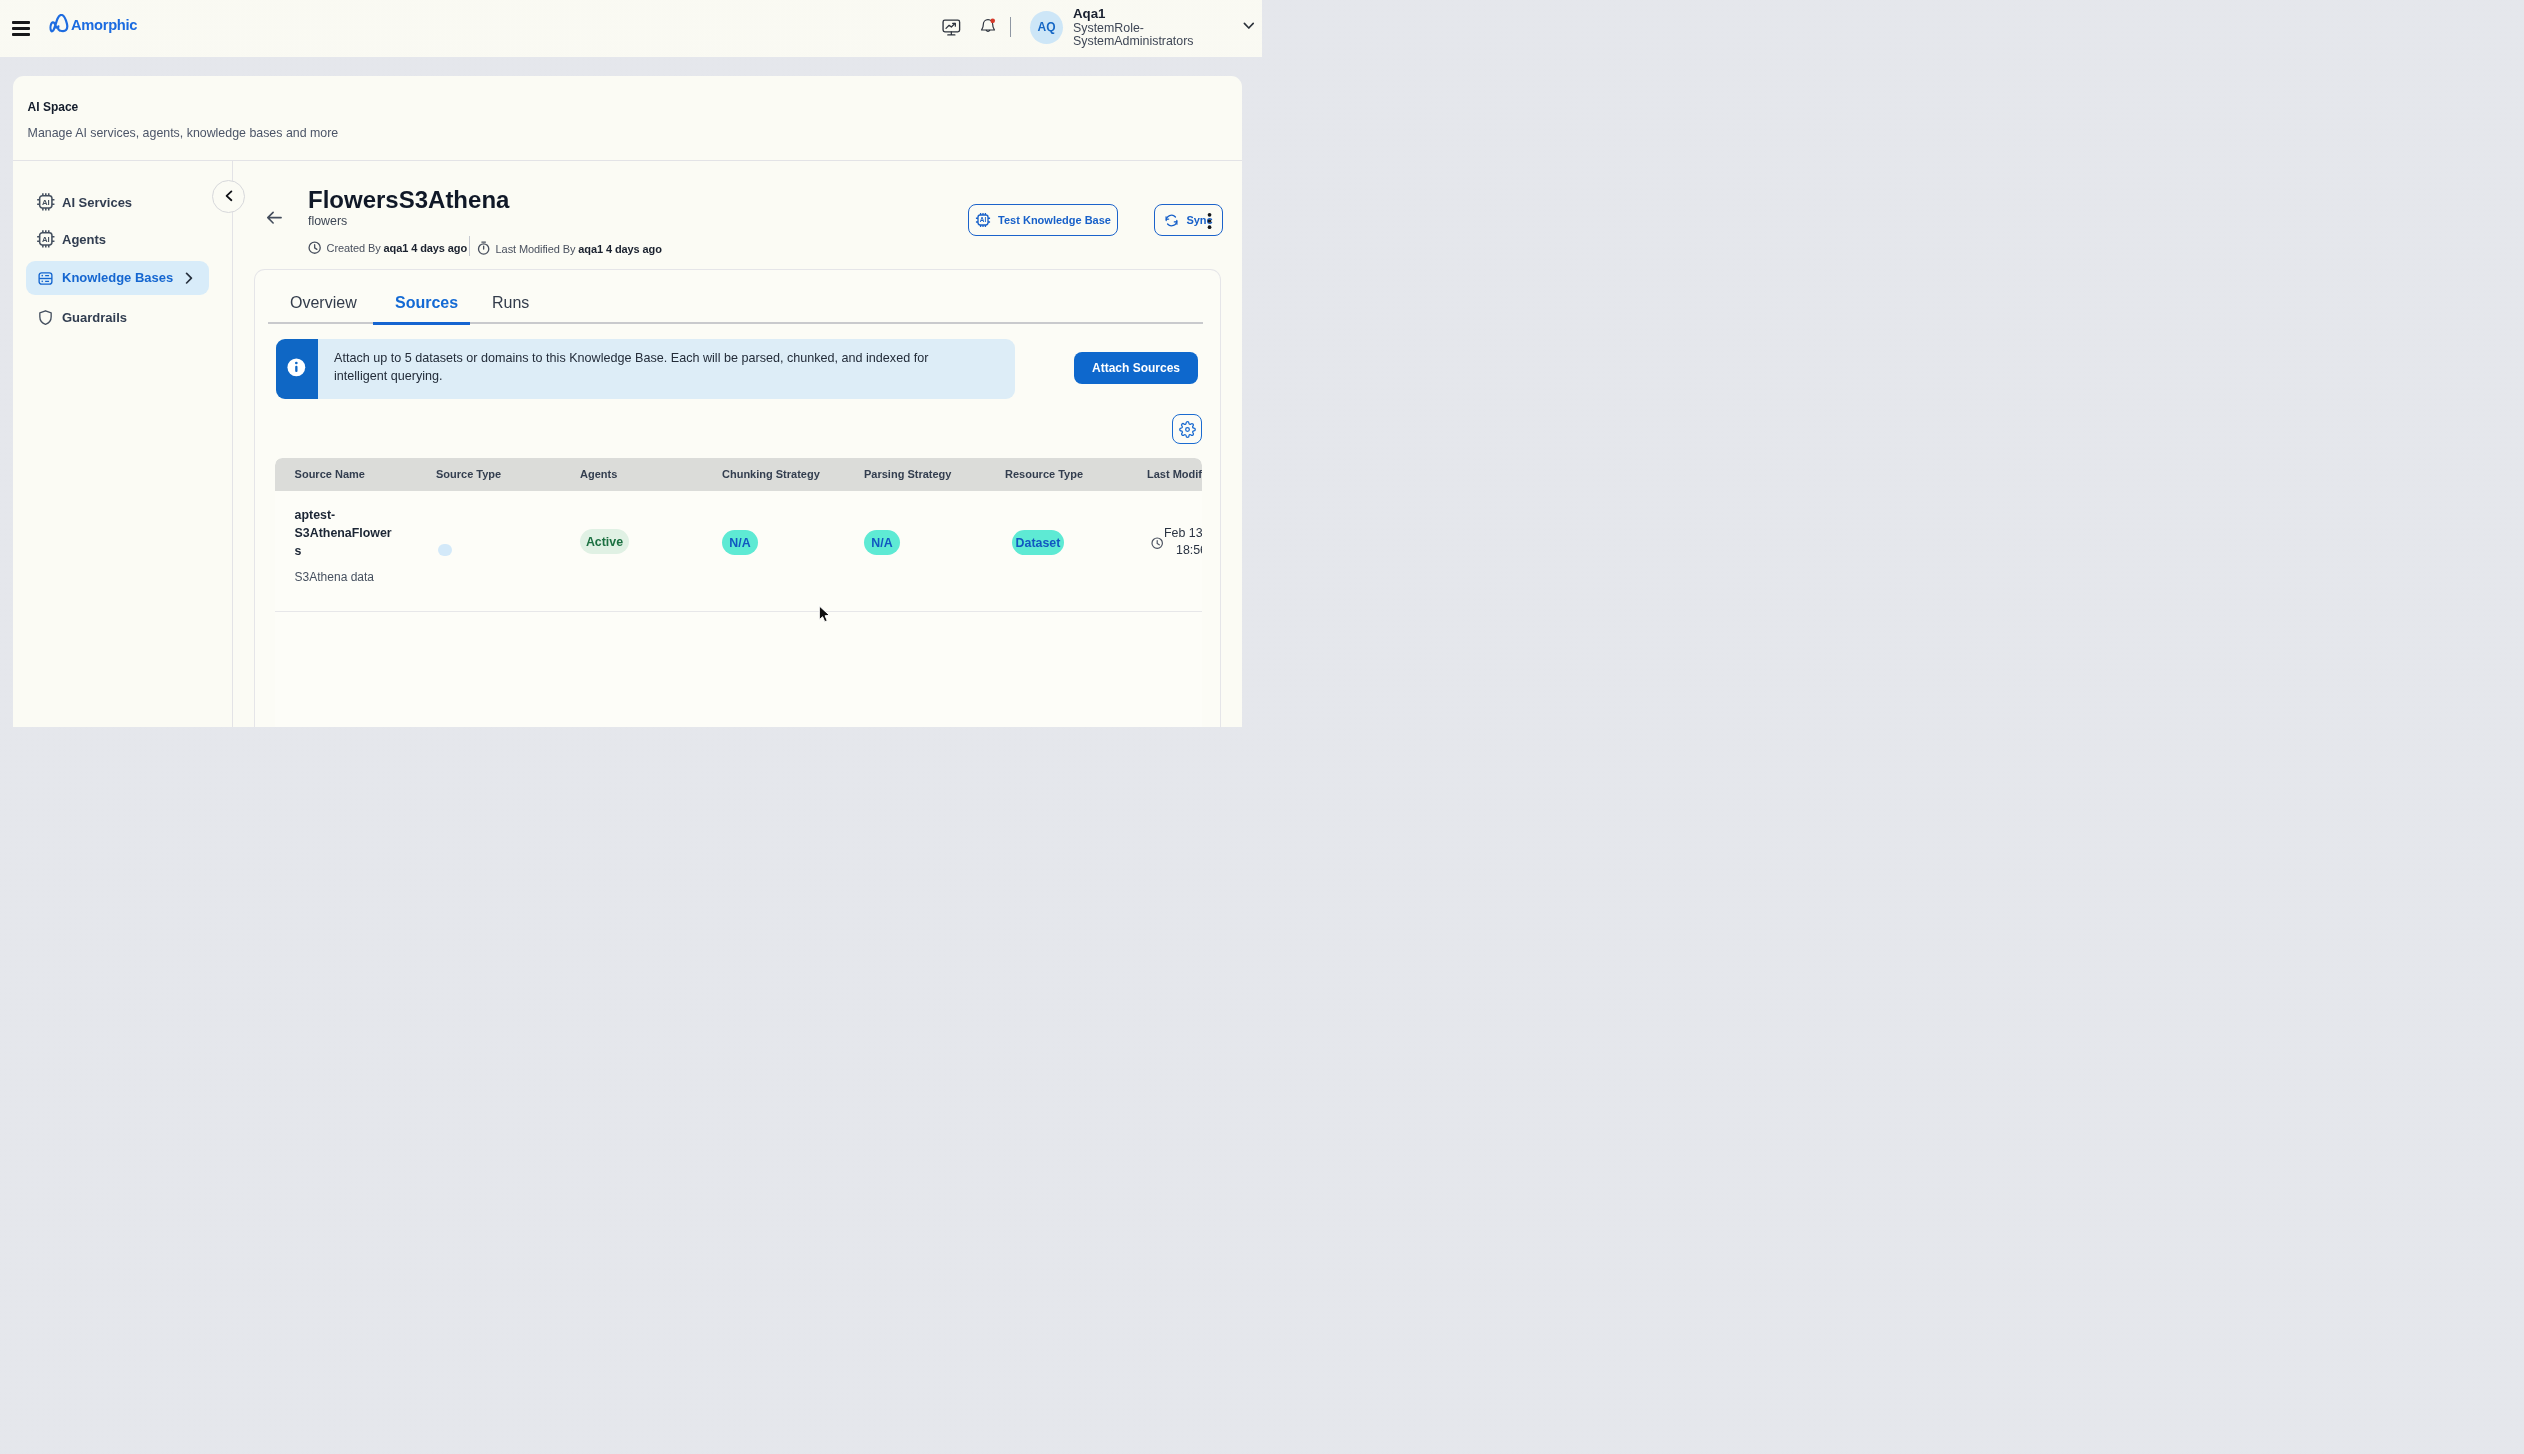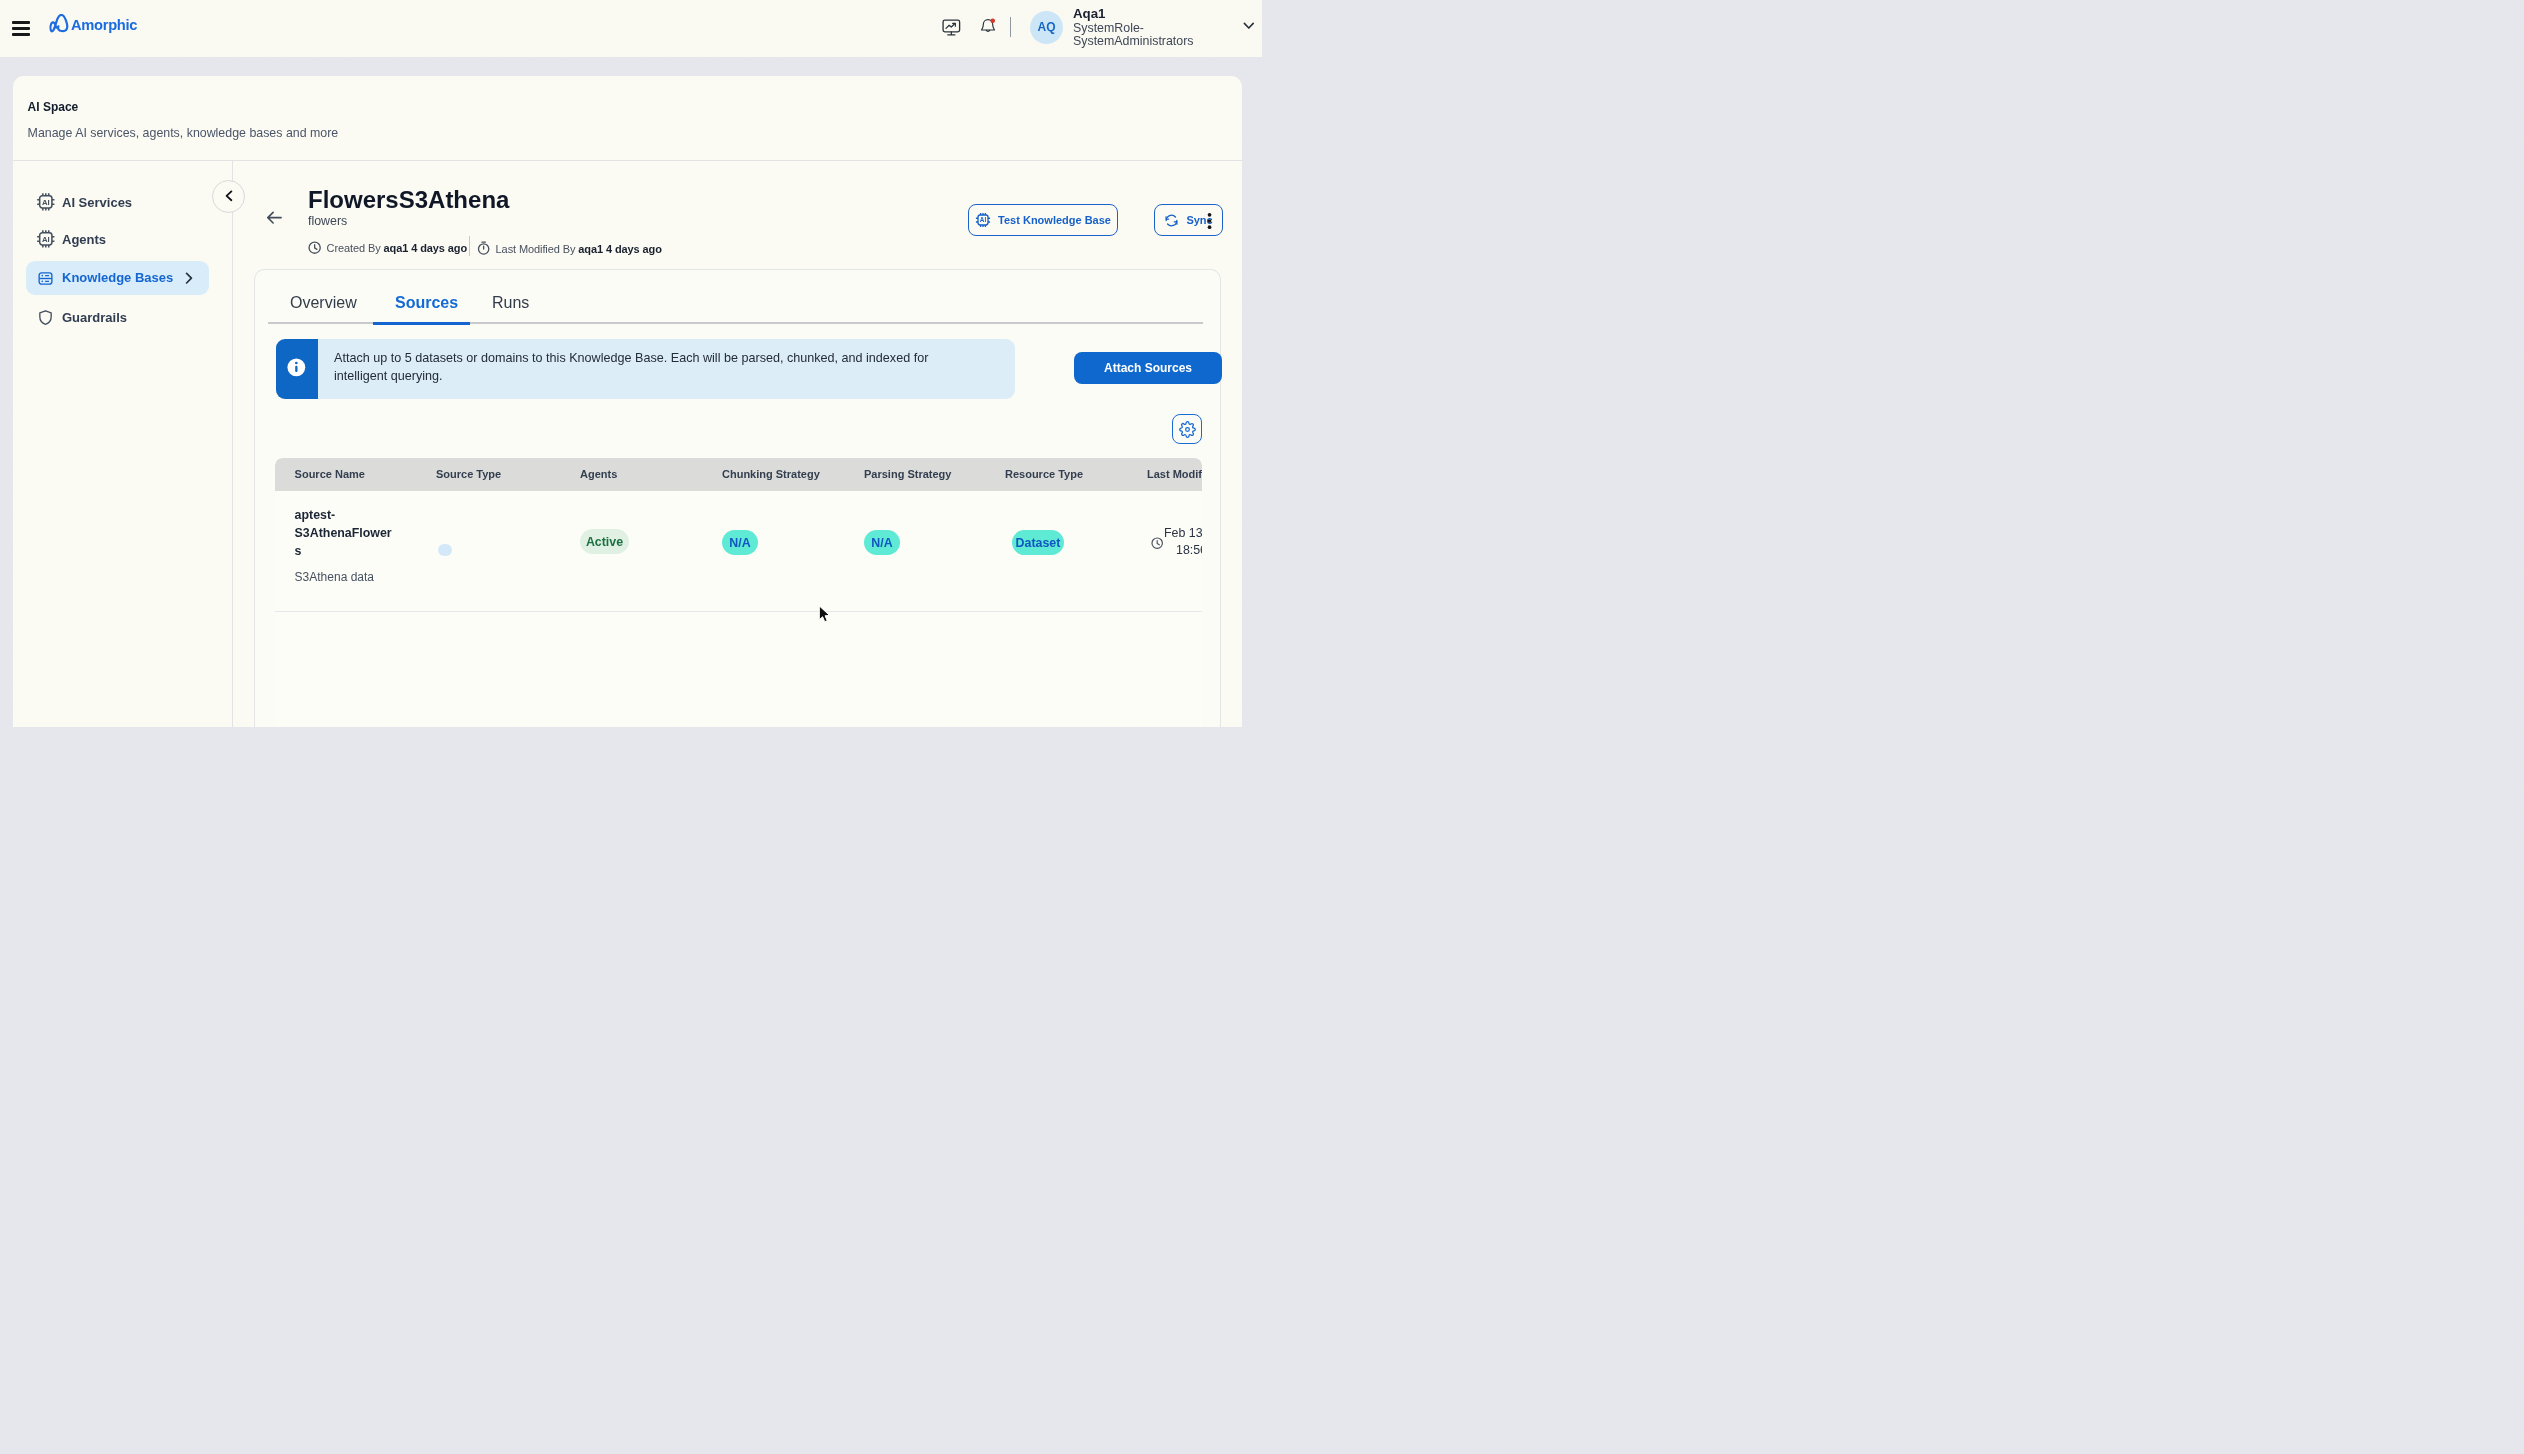--- a/index.html
+++ b/index.html
@@ -62,21 +62,21 @@
     background:#fcfcf6; border:0.9px solid #e5e5e8; border-radius:10.7px 10.7px 0 0; border-bottom:none;
   }
   .tab { position:absolute; top:294px; font-size:16px; color:#333c4b; }
   .tabline { position:absolute; left:268px; top:322px; width:935px; height:2.2px; background:#c9cacd; }
   .tabline-active { position:absolute; left:373px; top:322px; width:97px; height:2.7px; background:#1565d1; }
   
   .banner { position:absolute; left:276px; top:339px; width:739px; height:60px; border-radius:9px; background:#ddedf7; }
   .banner-block { position:absolute; left:276px; top:339px; width:42px; height:60px; border-radius:9px 0 0 9px; background:#0f67c5; }
   .banner-text { position:absolute; left:334px; top:349px; font-size:12.6px; color:#232c39; line-height:18px; }
   .attach-btn {
-    position:absolute; left:1074px; top:352px; width:148px; height:32px; border-radius:8px;
+    position:absolute; left:1074px; top:352px; width:124px; height:32px; border-radius:8px;
     background:#0e68cd; color:#fff; font-size:12px; font-weight:600;
     display:flex; align-items:center; justify-content:center;
   }
   .gear-btn {
     position:absolute; left:1172px; top:414px; width:30px; height:30px; border-radius:8px;
     border:0.9px solid #1a6bd1; display:flex; align-items:center; justify-content:center;
   }
   
   .table {
     position:absolute; left:275px; top:458px; width:927px; height:269px;

